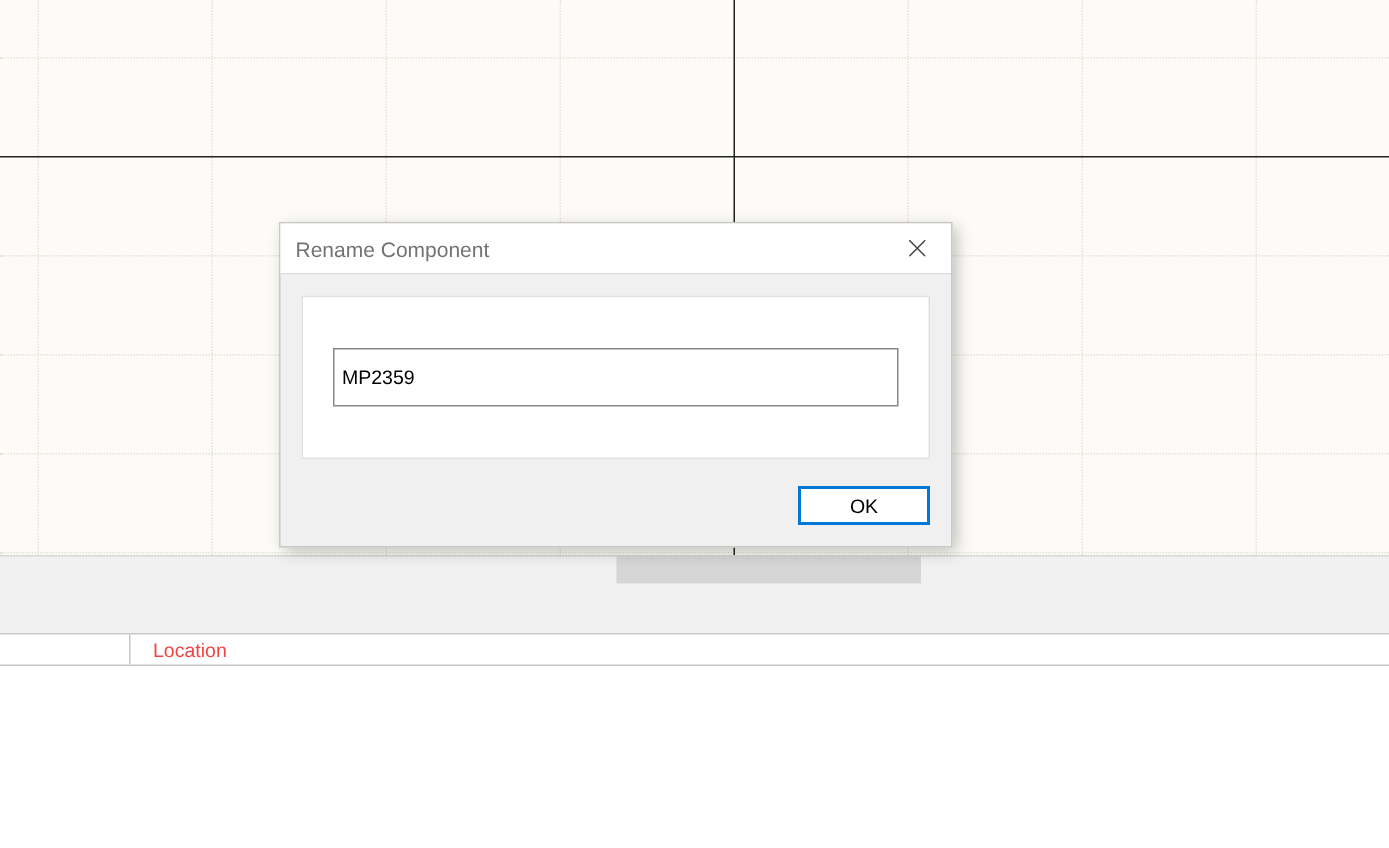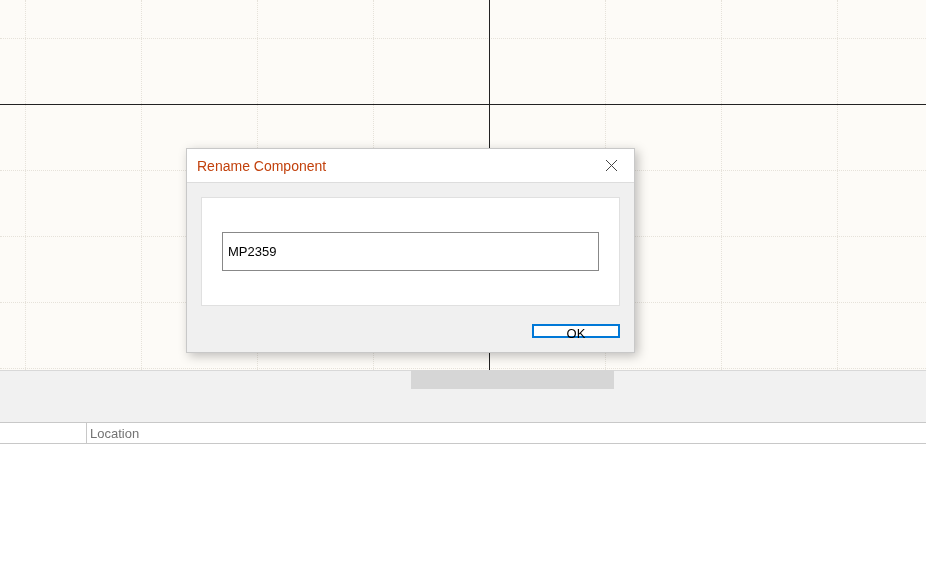--- a/index.html
+++ b/index.html
@@ -83,23 +83,23 @@
       left: 0;
       width: 926px;
       height: 22px;
       border-top: 1px solid #c8c8c8;
       border-bottom: 1px solid #c8c8c8;
       background: #ffffff;
       display: flex;
     }
     .col {
       border-left: 1px solid #c8c8c8;
-      padding: 2px 3px;
-      font-size: 13px;
-      color: #737373;
+      padding: 2px 15px;
+      font-size: 13px;
+      color: #ef4444;
       line-height: 18px;
     }
     .col0 { width: 86px; border-left: none; }
     .col1 { width: 233px; }
     .col2 { flex: 1; }
     
     .dialog {
       position: absolute;
       top: 148px;
       left: 186px;
@@ -111,21 +111,21 @@
     .dialog-titlebar {
       height: 34px;
       background: #ffffff;
       border-bottom: 1px solid #dddddd;
       display: flex;
       align-items: center;
       padding-left: 10px;
       position: relative;
     }
     .dialog-title {
-      color: #c2410c;
+      color: #737373;
       font-size: 14px;
     }
     .dialog-close {
       position: absolute;
       right: 0;
       top: 0;
       width: 46px;
       height: 34px;
       display: flex;
       align-items: center;
@@ -156,21 +156,21 @@
       outline: none;
     }
     .dialog-buttons {
       display: flex;
       justify-content: flex-end;
       gap: 9px;
       padding: 8px 14px 14px 14px;
     }
     .btn {
       width: 88px;
-      height: 14px;
+      height: 26px;
       font-size: 13px;
       font-family: inherit;
       cursor: pointer;
       background: #e1e1e1;
       border: 1px solid #adadad;
     }
     .btn-primary {
       background: #ffffff;
       border: 2px solid #0078d7;
     }

